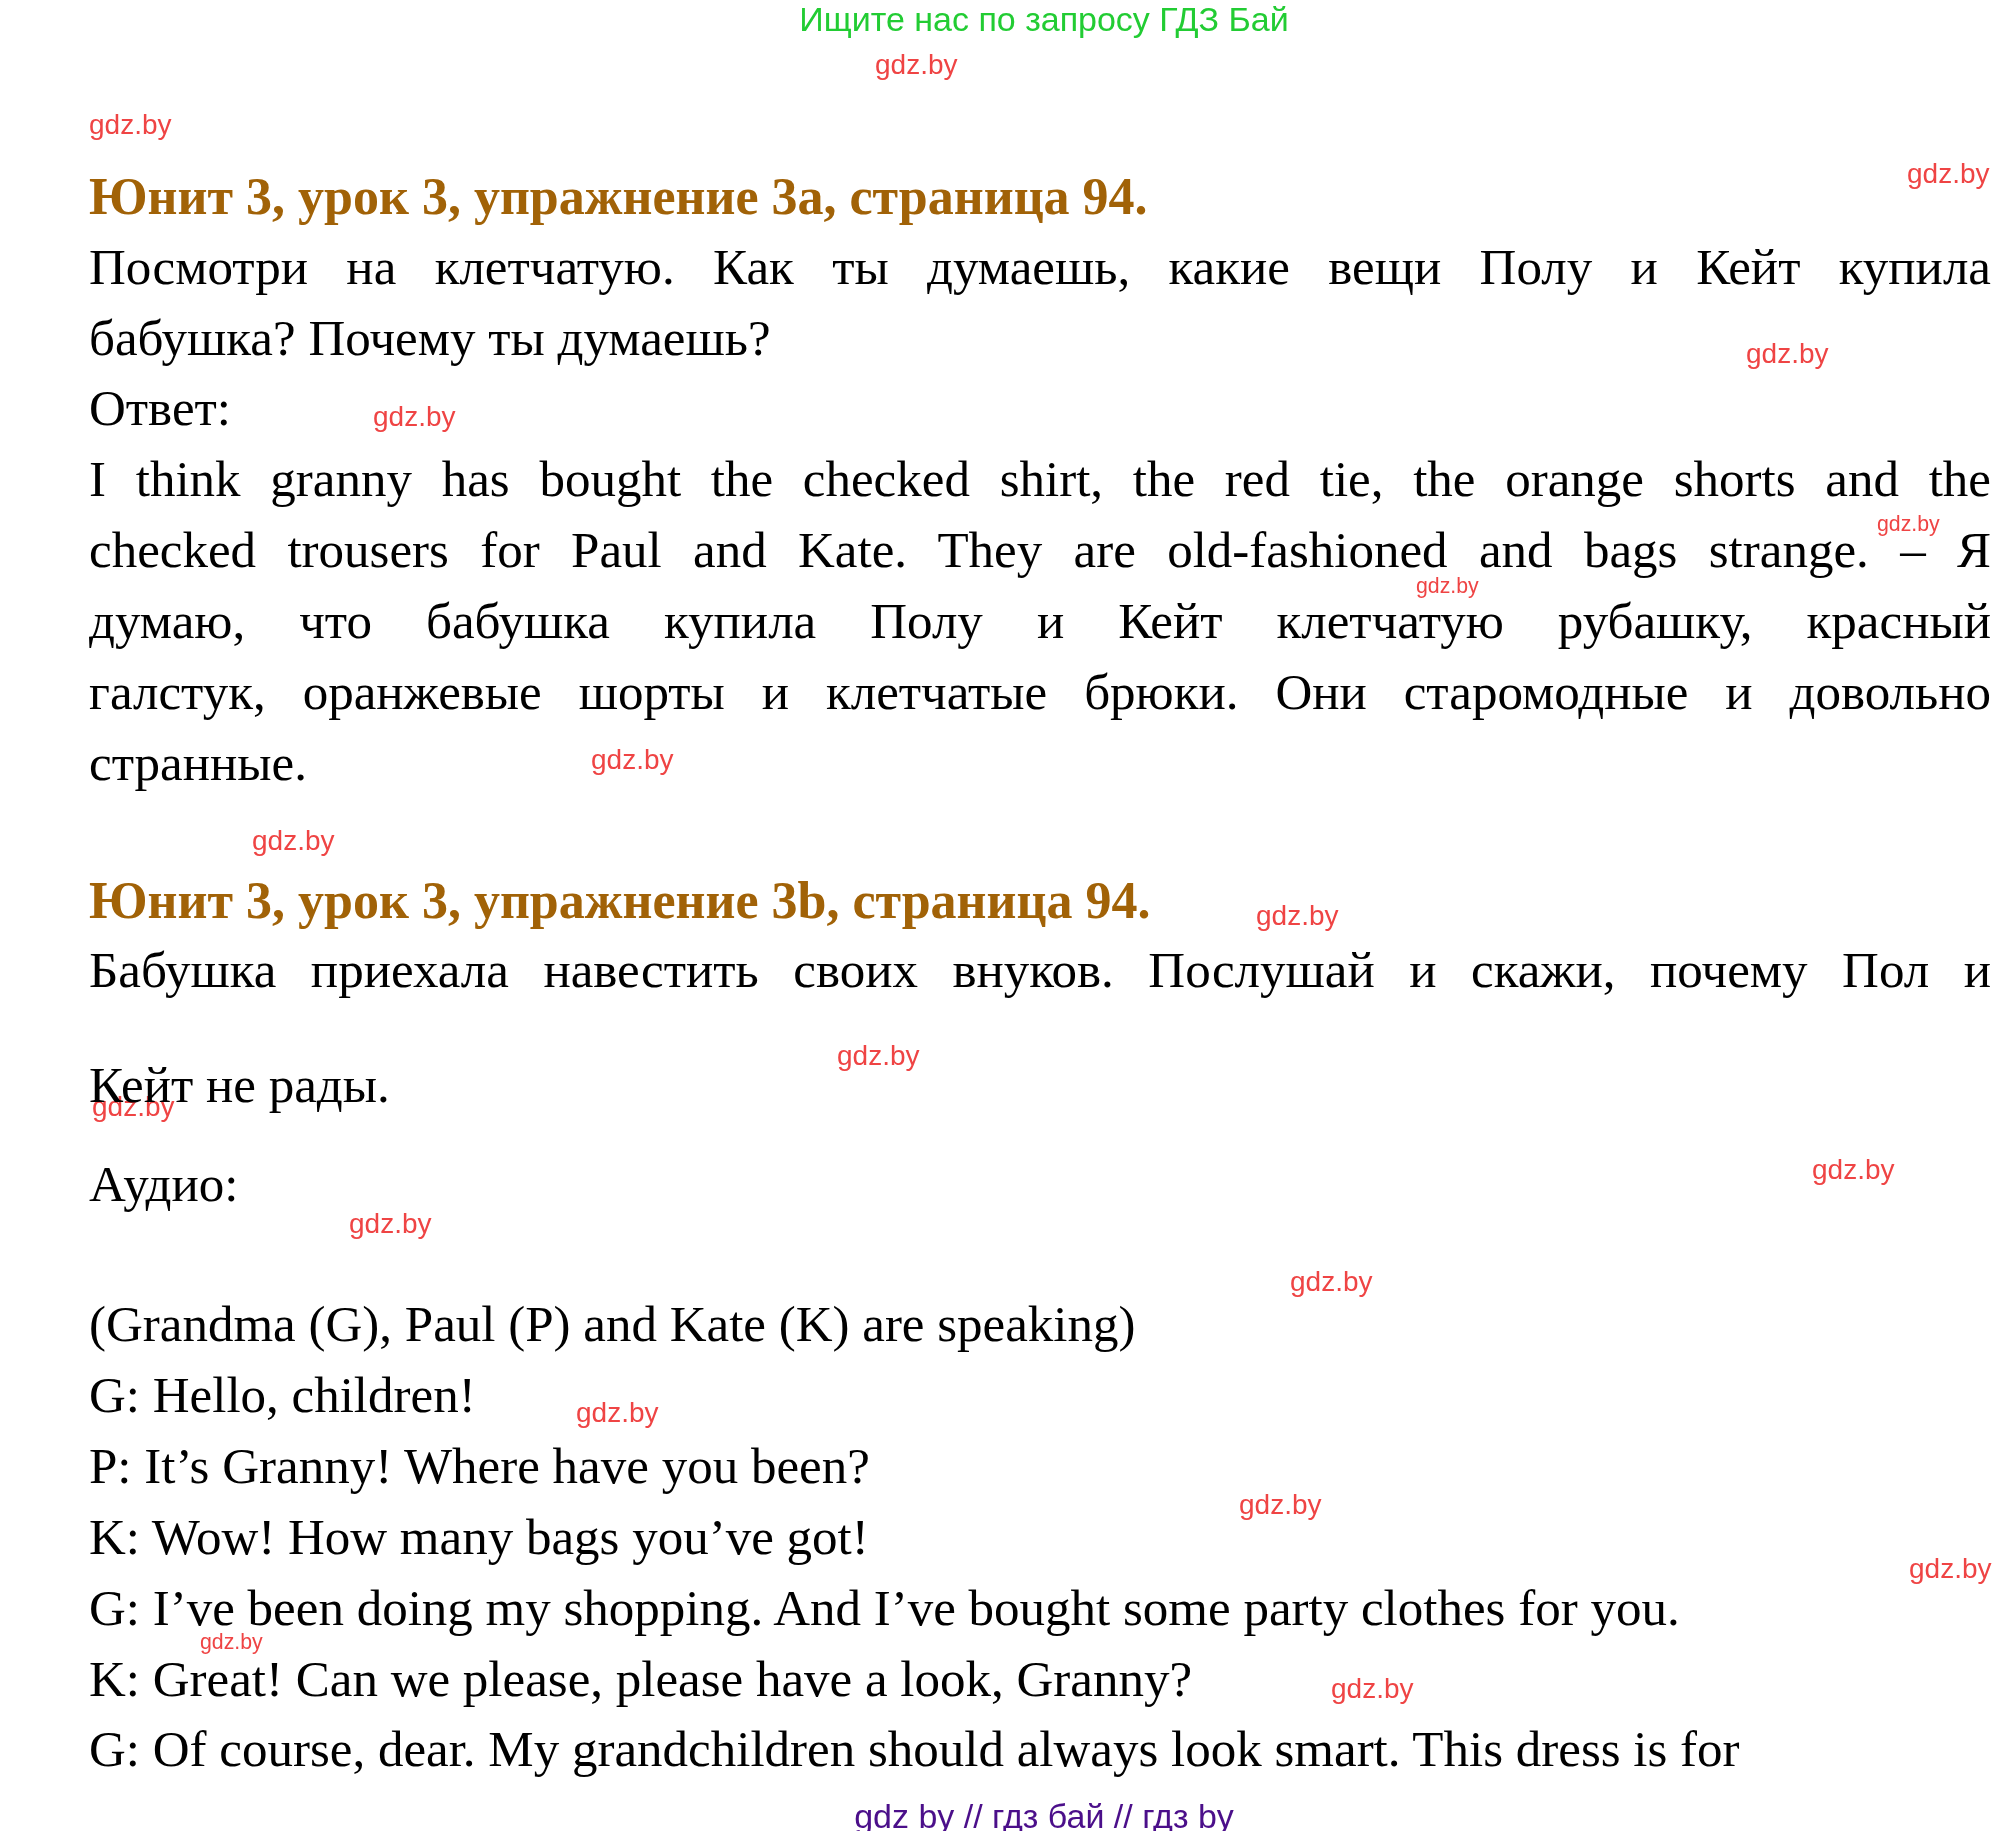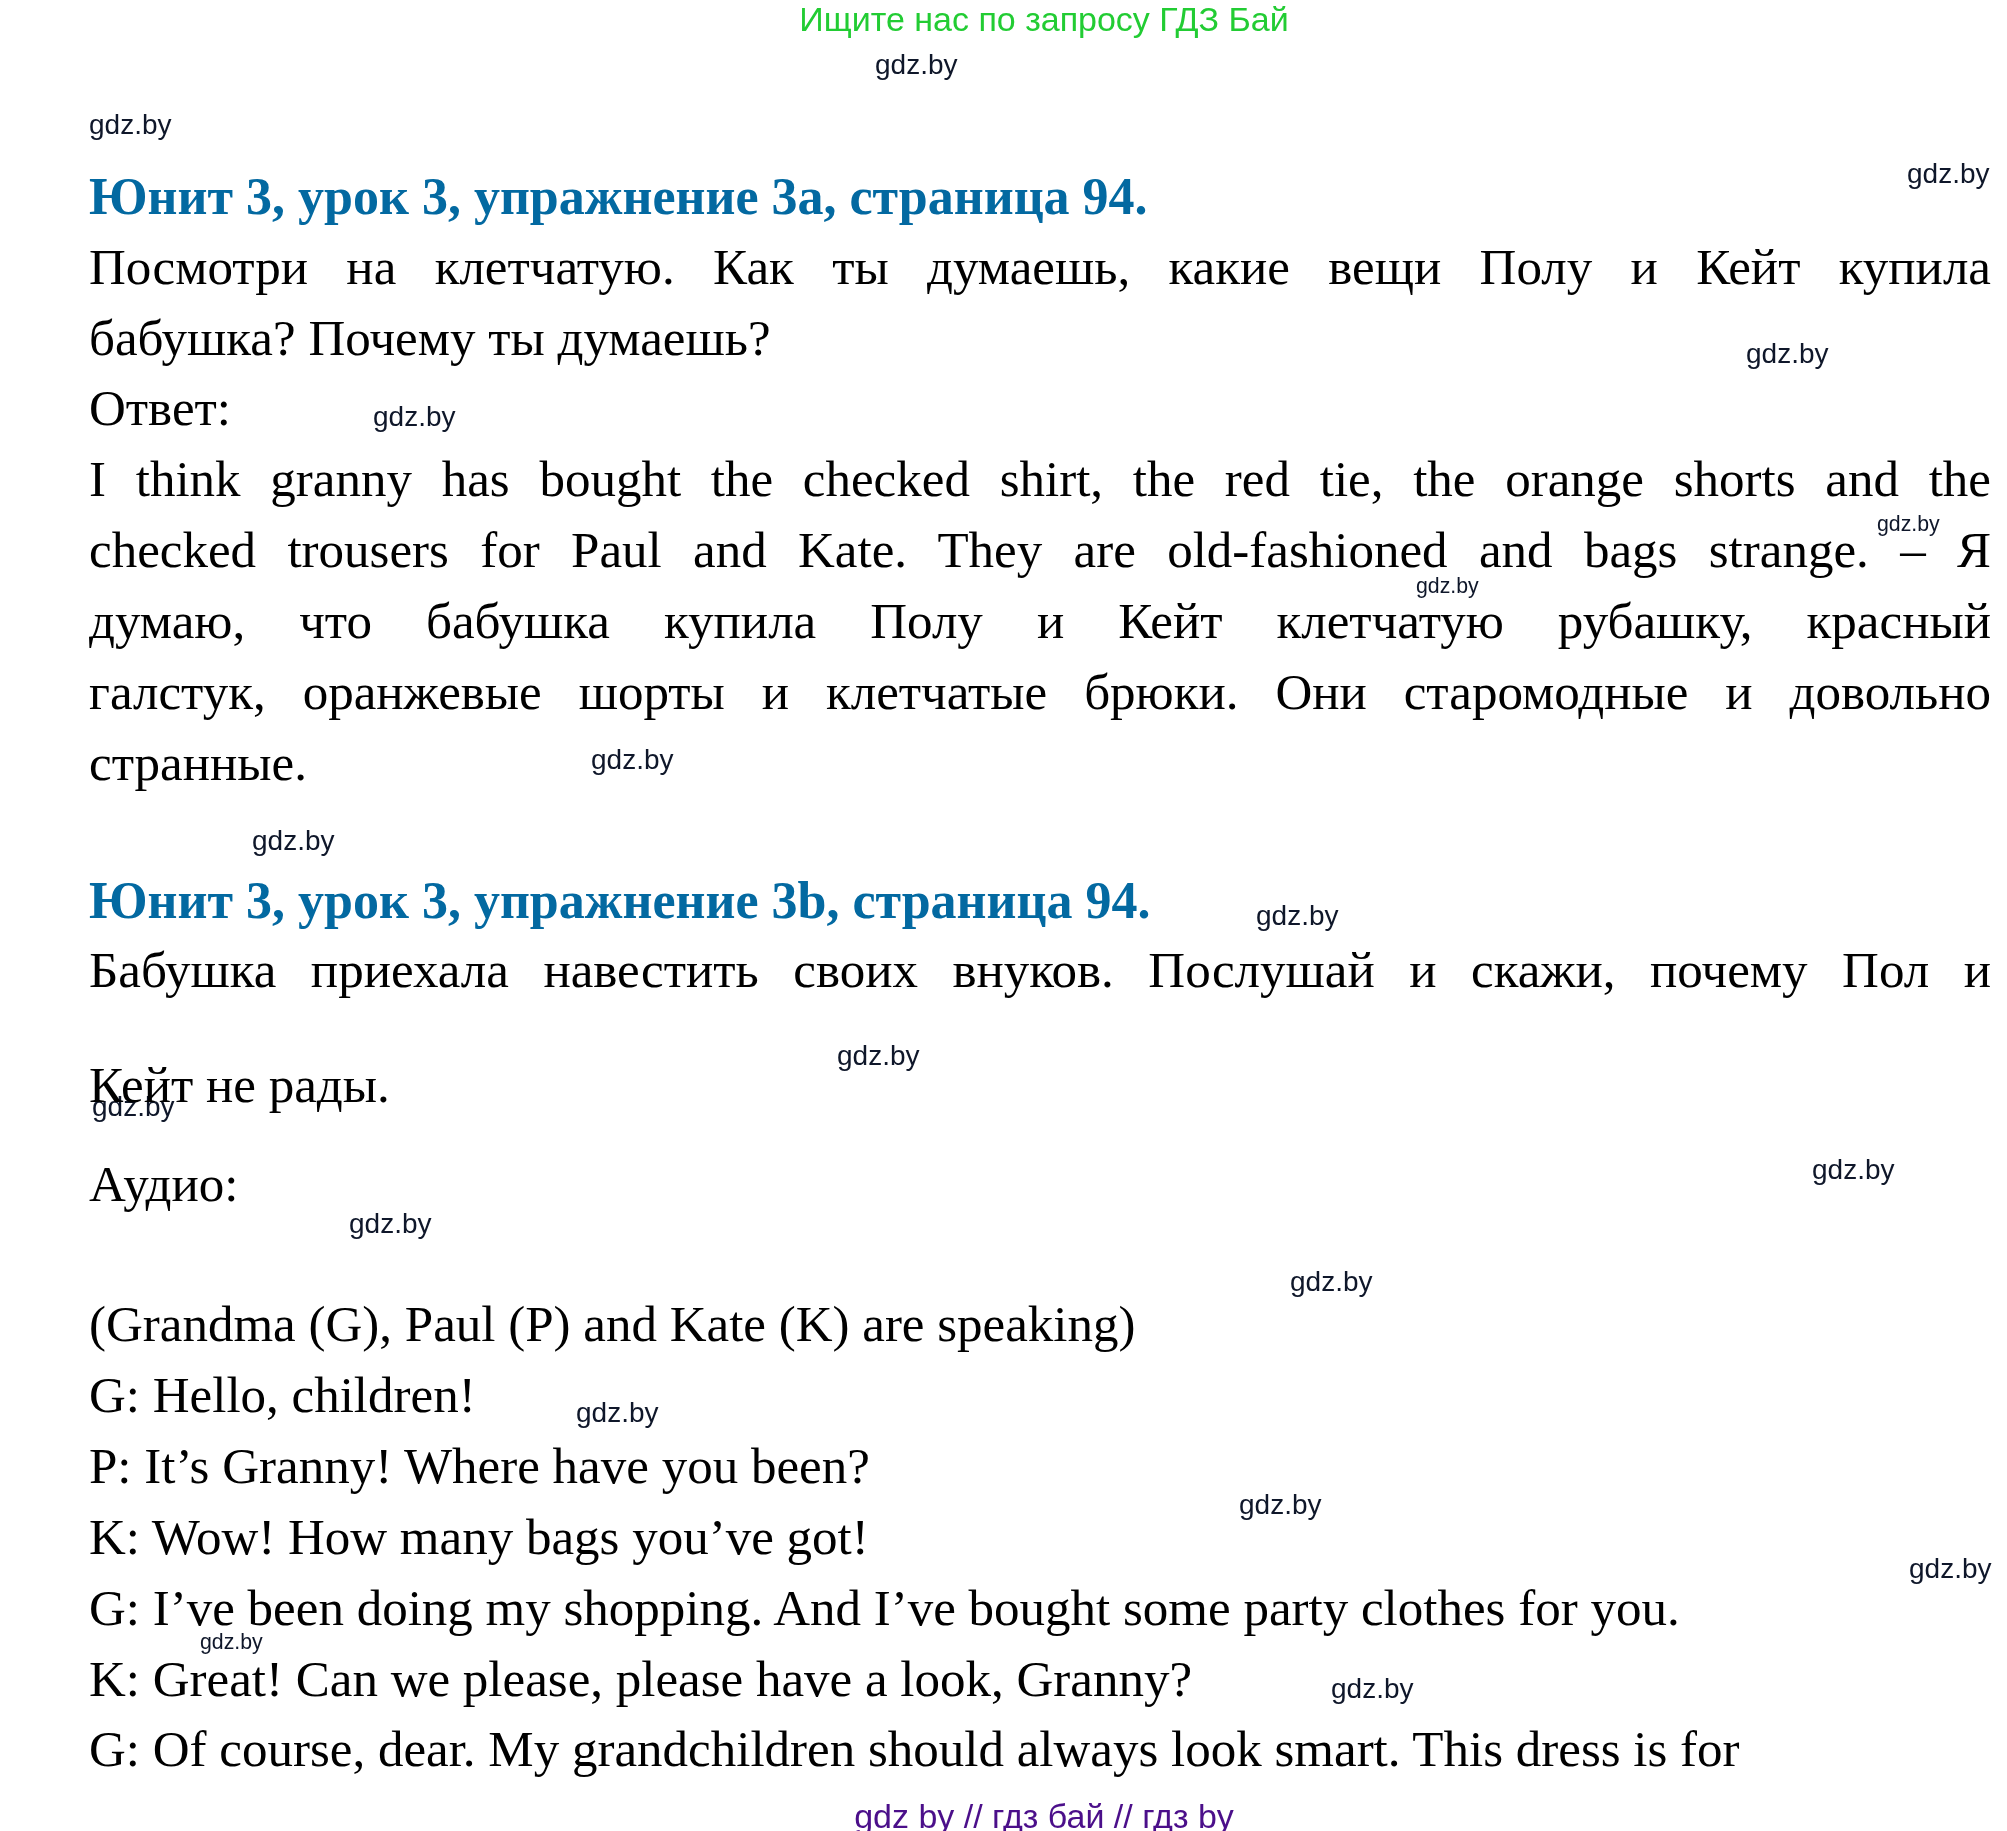--- a/index.html
+++ b/index.html
@@ -1,22 +1,22 @@
 <!DOCTYPE html>
 <html><head>
 <meta charset="utf-8">
 <style>
   html, body { margin:0; padding:0; background:#ffffff; }
   body { width:2008px; height:1831px; position:relative; overflow:hidden; }
   .abs { position:absolute; white-space:nowrap;margin-left:40px; }
   .banner { font-family:"Liberation Sans", sans-serif; font-size:34px; color:#22cc33; left:0; width:2008px; text-align:center; top:0px; }
   .footer { font-family:"Liberation Sans", sans-serif; font-size:34px; color:#4b0f8a; left:0; width:2008px; text-align:center; top:1797px; }
-  .wm { font-family:"Liberation Sans", sans-serif; font-size:28px; color:#0f172a; }
+  .wm { font-family:"Liberation Sans", sans-serif; font-size:28px; color:#ef4444; }
   .wm.sm { font-size:21.3px; }
-  .h { font-family:"Liberation Serif", serif; font-weight:bold; font-size:52px; color:#0369a1; left:49px; }
+  .h { font-family:"Liberation Serif", serif; font-weight:bold; font-size:52px; color:#a16207; left:49px; }
   .p { font-family:"Liberation Serif", serif; font-size:51px; color:#000; left:49px;text-align:center; }
   .just { width:1902px; text-align:justify; text-align-last:justify; white-space:normal; }
 </style>
 </head>
 <body>
 
 <div class="abs banner">Ищите нас по запросу ГДЗ Бай</div>
 
 <div class="abs wm" style="left:835px;top:49px">gdz.by</div>
 <div class="abs wm" style="left:49px;top:109px">gdz.by</div>

